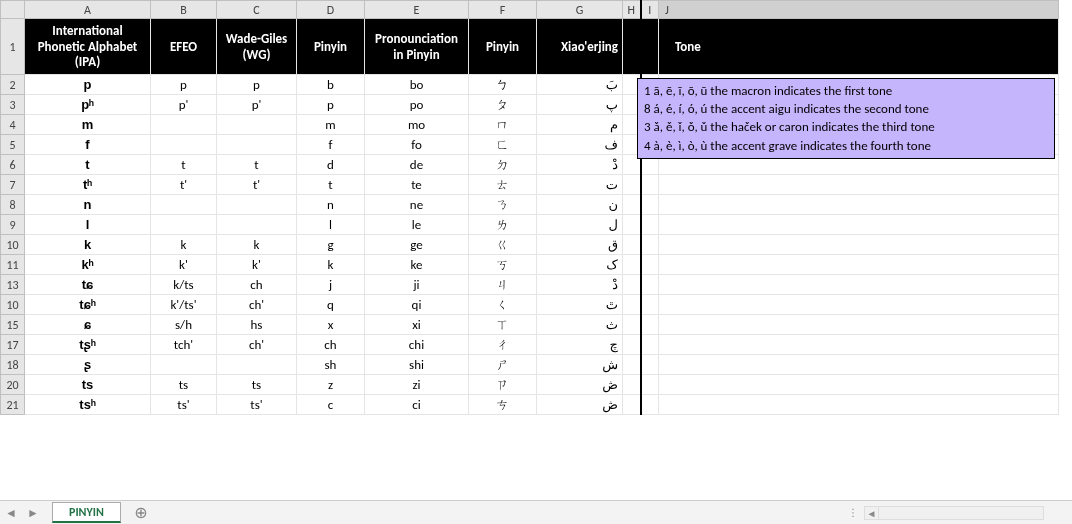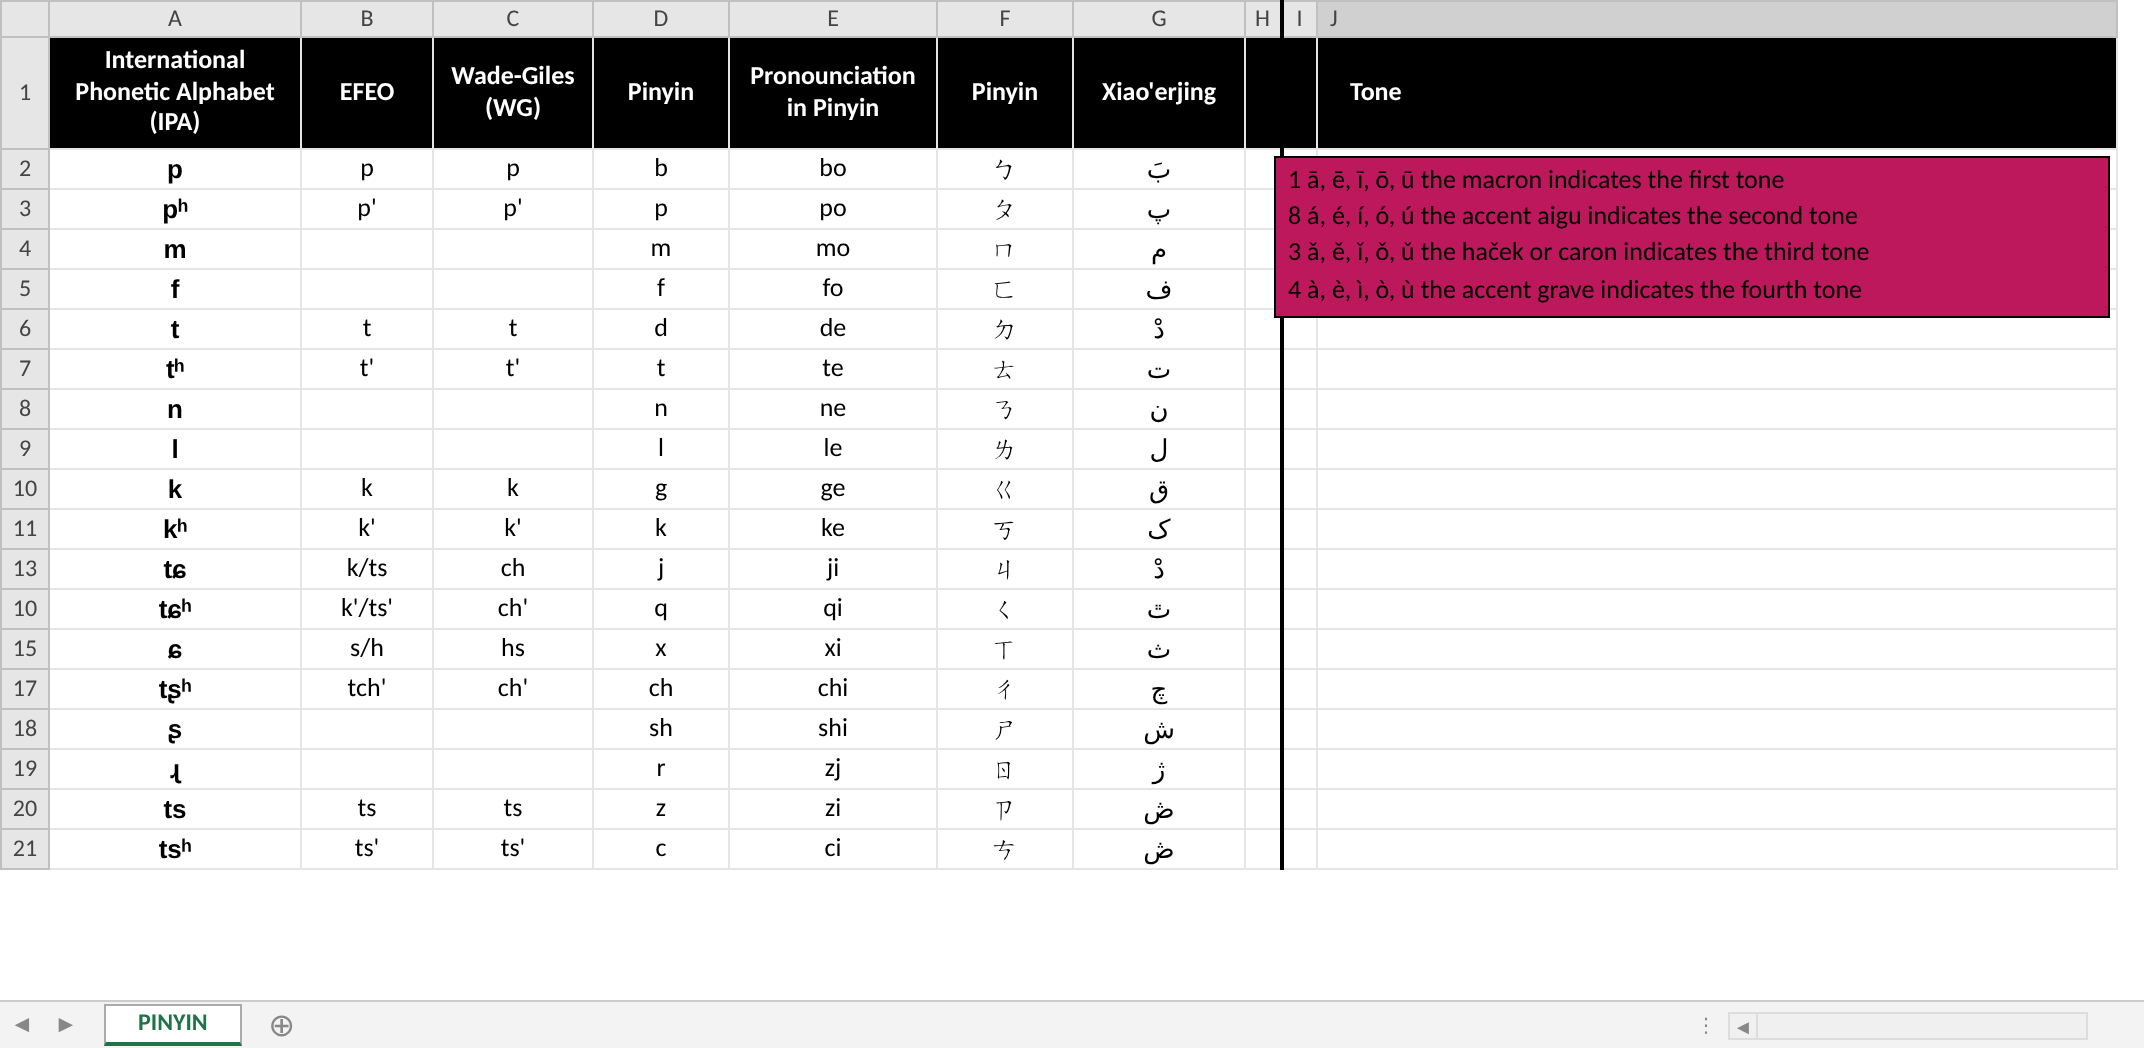--- a/index.html
+++ b/index.html
@@ -50,33 +50,33 @@
     font-size: 13px;
     height: 56px;
     line-height: 1.2;
   }
   .col-A { width: 126px; }
   .col-B { width: 66px; }
   .col-C { width: 80px; }
   .col-D { width: 68px; }
   .col-E { width: 104px; }
   .col-F { width: 68px; }
-  .col-G { width: 86px; }
+  .col-G { width: 86px; text-align: right; }
   .col-H { width: 18px; border-right: 2px solid #000 !important; }
   .col-I { width: 18px; }
   .col-J { width: 400px; text-align: left !important; padding-left: 6px; }
   .ipa { font-family: "Segoe UI", Arial, sans-serif; font-weight: bold; }
   .wrap { white-space: normal; }
   .tone-box {
     position: absolute;
     top: 78px;
     left: 637px;
     width: 418px;
     border: 1.5px solid #000;
-    background: #be185d;
+    background: #c4b5fd;
     padding: 3px 6px;
     font-size: 13px;
     line-height: 1.4;
   }
   .tone-box div { white-space: nowrap; }
   .tabbar {
     position: absolute;
     bottom: 0; left: 0; right: 0;
     height: 24px;
     background: #f3f3f3;
@@ -345,33 +345,20 @@
         <td class="cell col-C"></td>
         <td class="cell col-D">sh</td>
         <td class="cell col-E">shi</td>
         <td class="cell col-F">ㄕ</td>
         <td class="cell col-G">ش</td>
         <td class="cell col-H"></td>
         <td class="cell col-I"></td>
         <td class="cell col-J"></td>
       </tr>
       <tr>
-        <td class="rownum">19</td>
-        <td class="cell col-A ipa">ɻ</td>
-        <td class="cell col-B"></td>
-        <td class="cell col-C"></td>
-        <td class="cell col-D">r</td>
-        <td class="cell col-E">zj</td>
-        <td class="cell col-F">ㄖ</td>
-        <td class="cell col-G">ژ</td>
-        <td class="cell col-H"></td>
-        <td class="cell col-I"></td>
-        <td class="cell col-J"></td>
-      </tr>
-      <tr>
         <td class="rownum">20</td>
         <td class="cell col-A ipa">ts</td>
         <td class="cell col-B">ts</td>
         <td class="cell col-C">ts</td>
         <td class="cell col-D">z</td>
         <td class="cell col-E">zi</td>
         <td class="cell col-F">ㄗ</td>
         <td class="cell col-G">ڞ</td>
         <td class="cell col-H"></td>
         <td class="cell col-I"></td>

